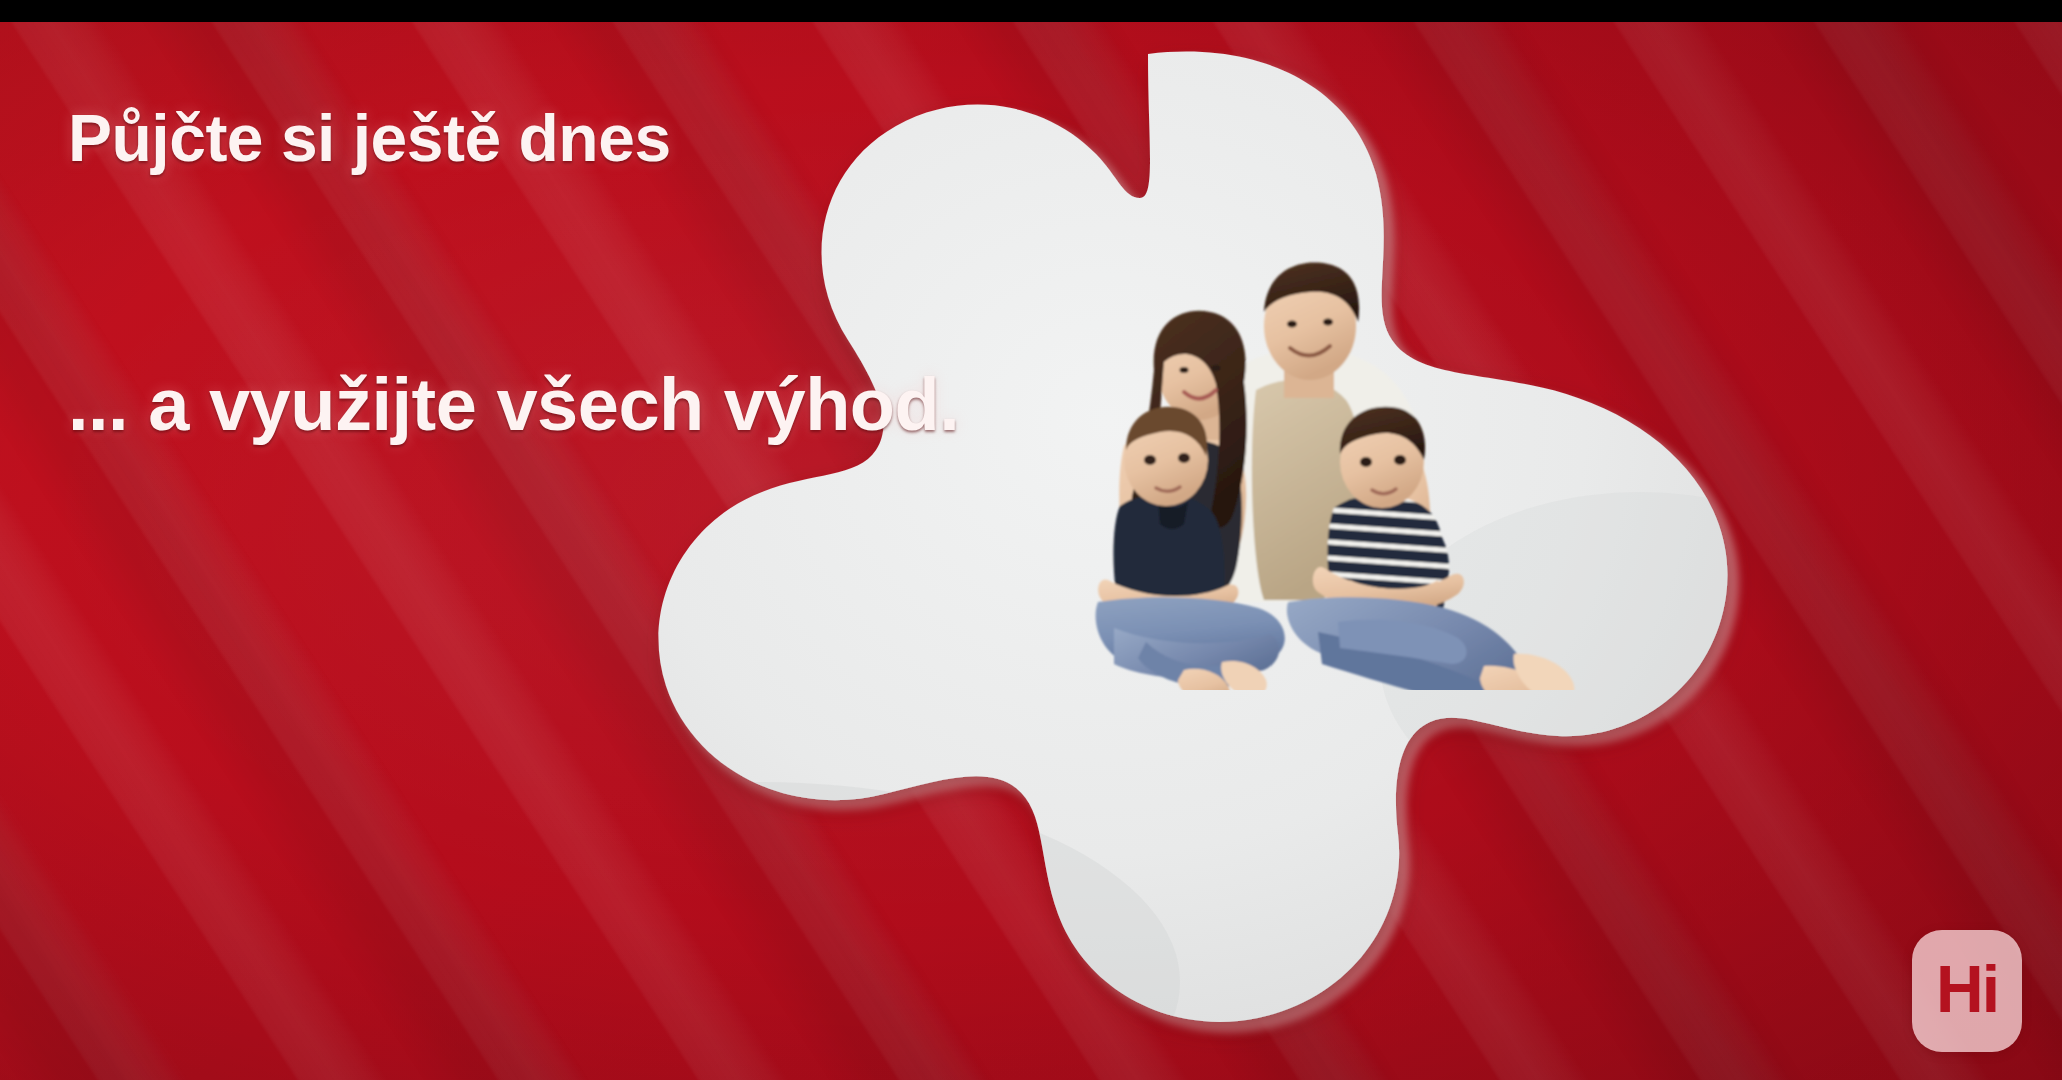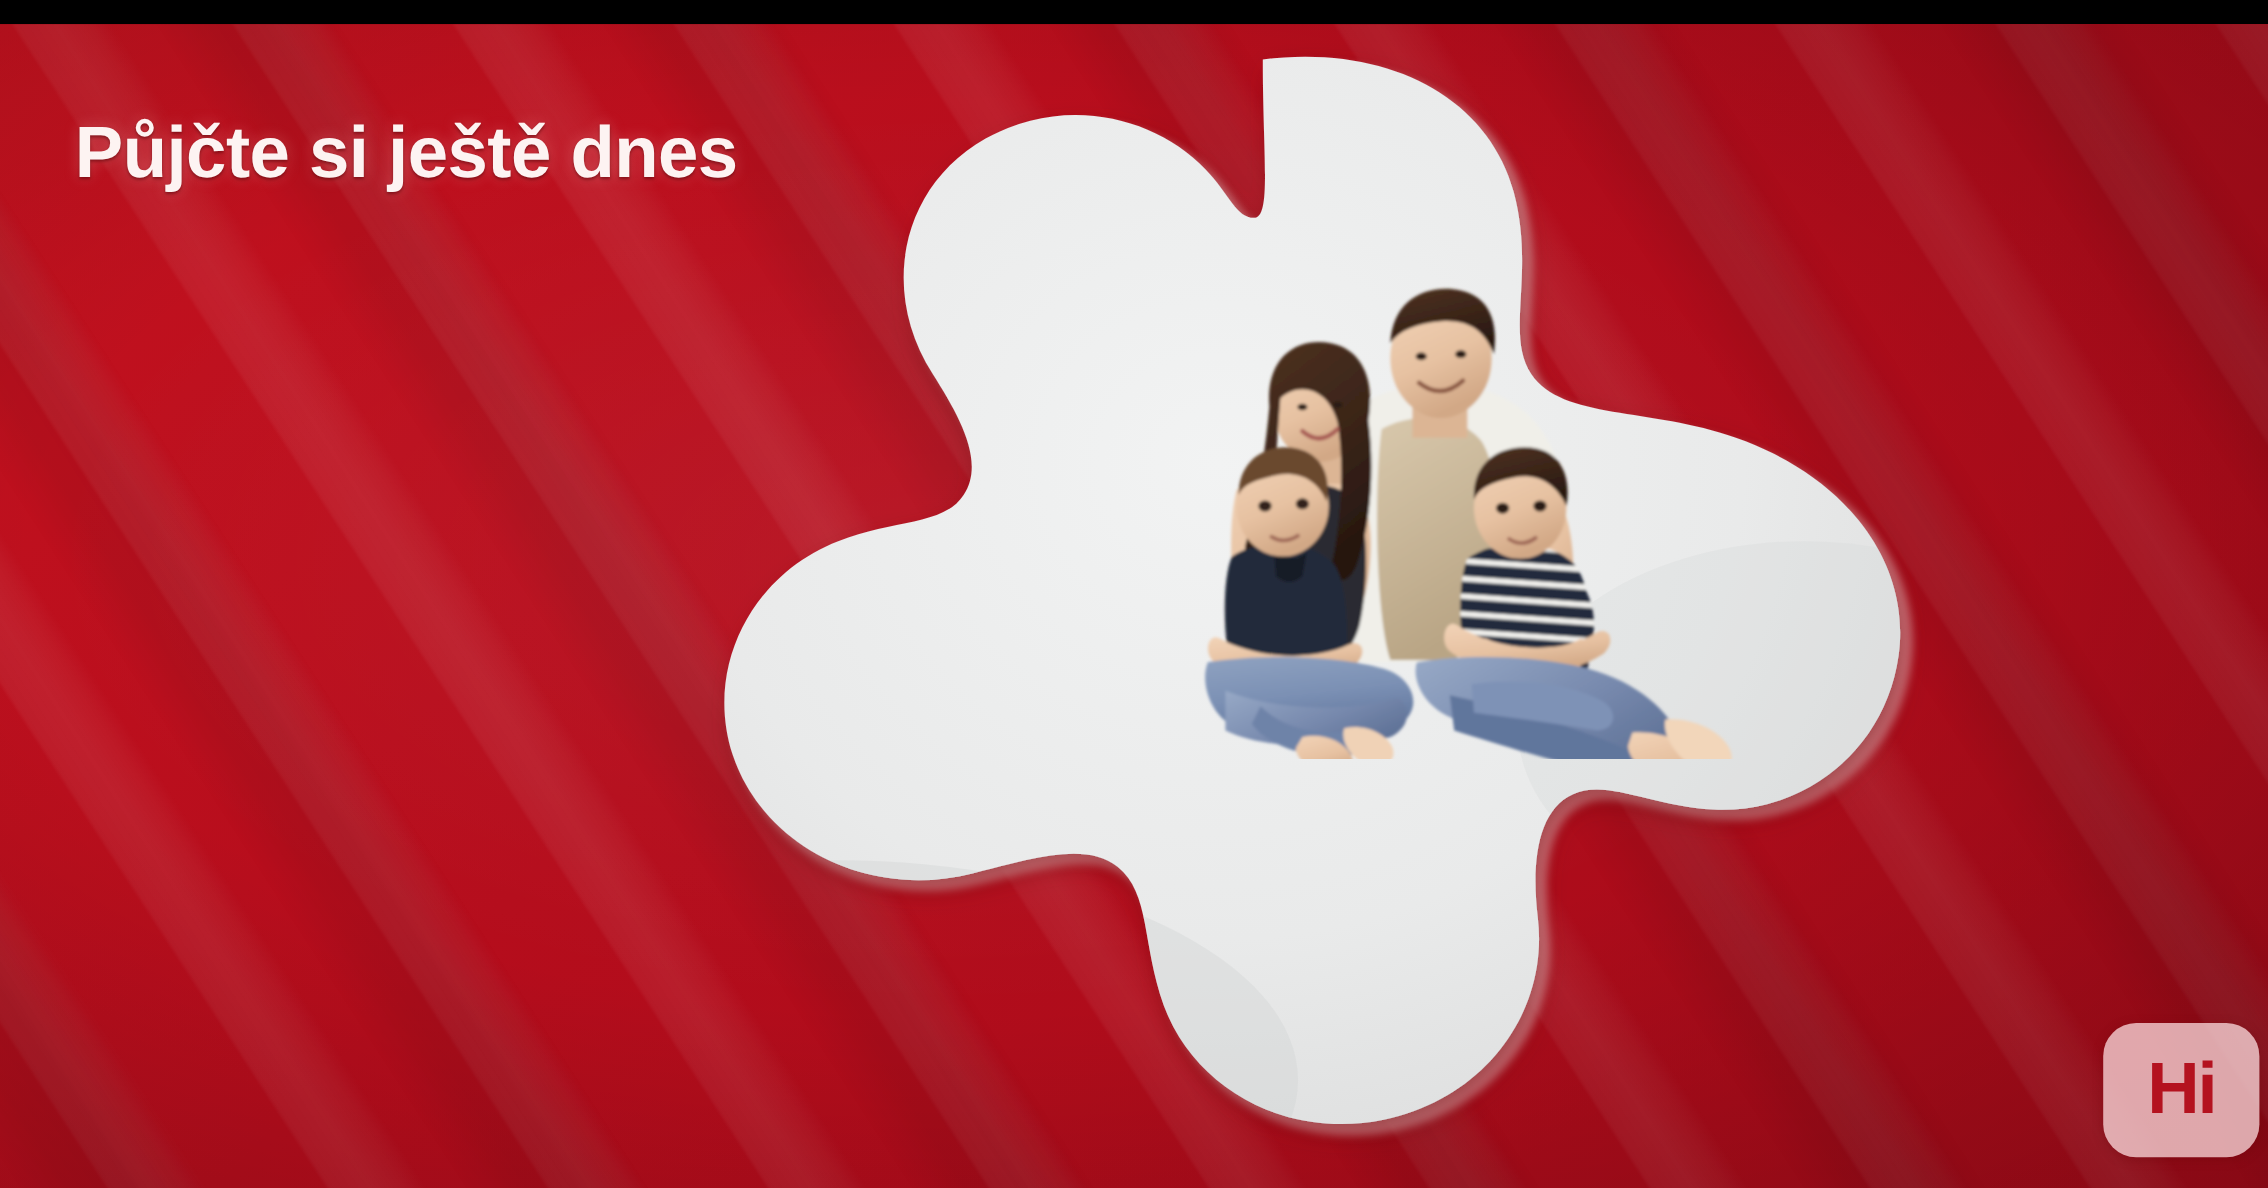--- a/index.html
+++ b/index.html
@@ -81,21 +81,21 @@
     position:absolute;
     left:1088px;top:228px;
     width:520px;height:440px;
   }
   #family svg{display:block;}
 
   
   #logo{
     position:absolute;
     left:1912px;top:908px;
-    width:142px;height:122px;
+    width:110px;height:122px;
     border-radius:30px;
     background:rgba(255,228,230,0.72);
     display:flex;align-items:center;justify-content:center;
     box-shadow:0 2px 10px rgba(90,0,8,0.25);
   }
   #logo-text{
     color:#b4121f;
     font-weight:bold;
     font-size:66px;
     line-height:1;
@@ -399,18 +399,19 @@
                    C 492 446, 478 458, 460 452
                    C 440 444, 422 420, 426 404 Z" fill="#f2d6ba"></path>
         </g>
 
       </g>
     </svg>
   </div>
 
   <div class="headline" id="line1">Půjčte si ještě dnes</div>
 
+  <div class="headline" id="line2">... a využijte všech výhod.</div>
 
   <div id="logo">
     <span id="logo-text">Hi</span>
   </div>
 
 </div>
 
 </body></html>

